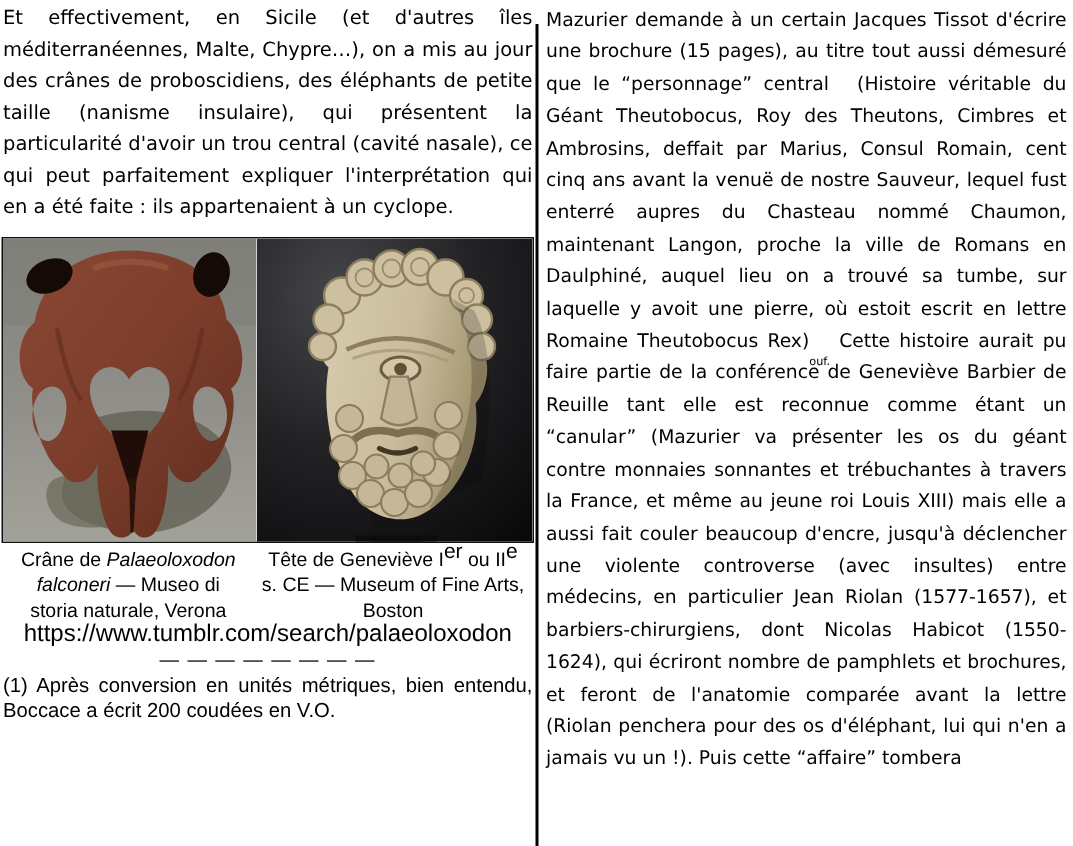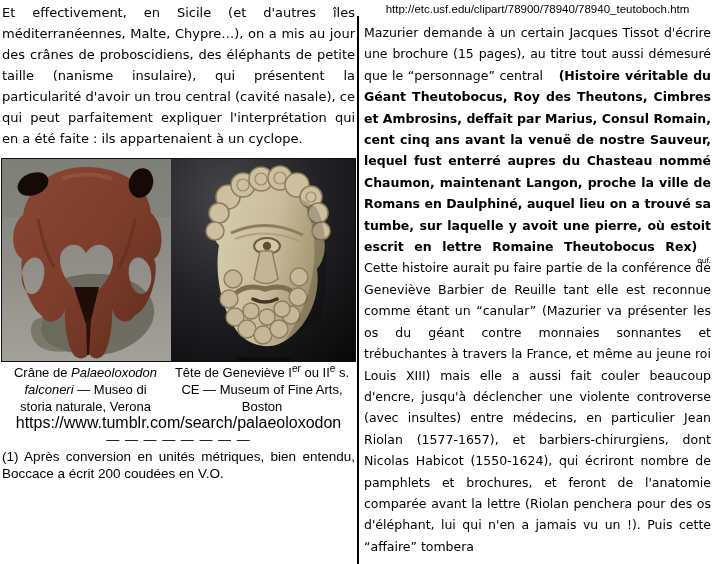--- a/index.html
+++ b/index.html
@@ -25,21 +25,21 @@
   .body-text{
     font-family:"DejaVu Sans",sans-serif;
     font-size:13px;line-height:21px;
     text-align:justify;
     margin:0 0 9px 0;
   }
   .right-col .body-text{
     font-size:12.5px;line-height:21.4px;margin:0;
   }
   .body-text sup{font-size:8.5px;line-height:0;}
-  .bold-seg{font-weight:bold;margin-left:11px;}
+  .bold-seg{font-weight:normal;margin-left:11px;}
   .sub-tiny{font-size:7.5px;line-height:0;vertical-align:baseline;position:relative;top:12px;}
   .src-url{
     font-family:"Liberation Sans",sans-serif;
     font-size:16px;line-height:15px;
     text-align:center;color:#000;
     margin:0 0 3px 0;
   }
   .right-col .src-url{font-size:11.5px;margin:0 0 5px 0;}
   
   .figure-row{
@@ -57,21 +57,21 @@
   .captions-row{
     display:flex;width:355px;margin-left:-1px;
   }
   .caption{
     font-family:"Liberation Sans",sans-serif;
     font-size:13px;line-height:17px;
     text-align:center;
   }
   .caption-skull{width:169px;padding:0 6px;box-sizing:border-box;}
   .caption-head{width:184px;padding:0 4px;box-sizing:border-box;}
-  .caption sup{font-size:10px;line-height:0;}
+  .caption sup{font-size:14px;line-height:0;}
   .sep-line{
     font-family:"Liberation Sans",sans-serif;
     font-size:13px;line-height:13px;
     text-align:center;letter-spacing:1px;
     margin:3px 0 3px 0;
   }
   .footnote{
     font-family:"Liberation Sans",sans-serif;
     font-size:13.5px;line-height:16.5px;
     text-align:justify;margin:0;
@@ -240,18 +240,17 @@
 
     <div class="src-url">https://www.tumblr.com/search/palaeoloxodon</div>
 
     <div class="sep-line">— — — — — — — —</div>
 
     <p class="footnote">(1) Après conversion en unités métriques, bien entendu, Boccace a écrit 200 coudées en V.O.</p>
   </div>
 
   <div class="right-col">
 
-    <div class="src-url">http://etc.usf.edu/clipart/78900/78940/78940_teutoboch.htm</div>
 
     <p class="body-text"><span>Mazurier demande à un certain Jacques Tissot d'écrire une brochure (15 pages), au titre tout aussi démesuré que le “personnage” central </span><span class="bold-seg">(Histoire véritable du Géant Theutobocus, Roy des Theutons, Cimbres et Ambrosins, deffait par Marius, Consul Romain, cent cinq ans avant la venuë de nostre Sauveur, lequel fust enterré aupres du Chasteau nommé Chaumon, maintenant Langon, proche la ville de Romans en Daulphiné, auquel lieu on a trouvé sa tumbe, sur laquelle y avoit une pierre, où estoit escrit en lettre Romaine Theutobocus Rex)</span><span class="sub-tiny">ouf.</span><span> Cette histoire aurait pu faire partie de la conférence de Geneviève Barbier de Reuille tant elle est reconnue comme étant un “canular” (Mazurier va présenter les os du géant contre monnaies sonnantes et trébuchantes à travers la France, et même au jeune roi Louis XIII) mais elle a aussi fait couler beaucoup d'encre, jusqu'à déclencher une violente controverse (avec insultes) entre médecins, en particulier Jean Riolan (1577-1657), et barbiers-chirurgiens, dont Nicolas Habicot (1550-1624), qui écriront nombre de pamphlets et brochures, et feront de l'anatomie comparée avant la lettre (Riolan penchera pour des os d'éléphant, lui qui n'en a jamais vu un !). Puis cette “affaire” tombera</span></p>
   </div>
 
 </div>
 
 </body></html>

